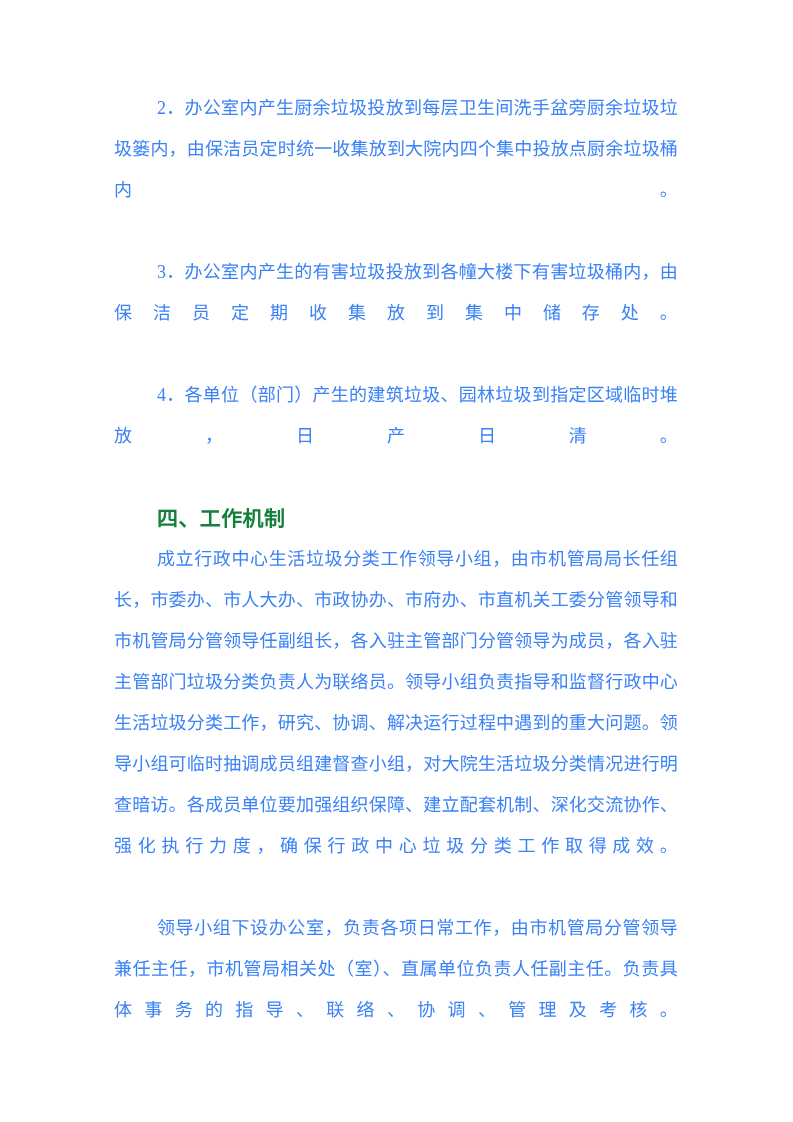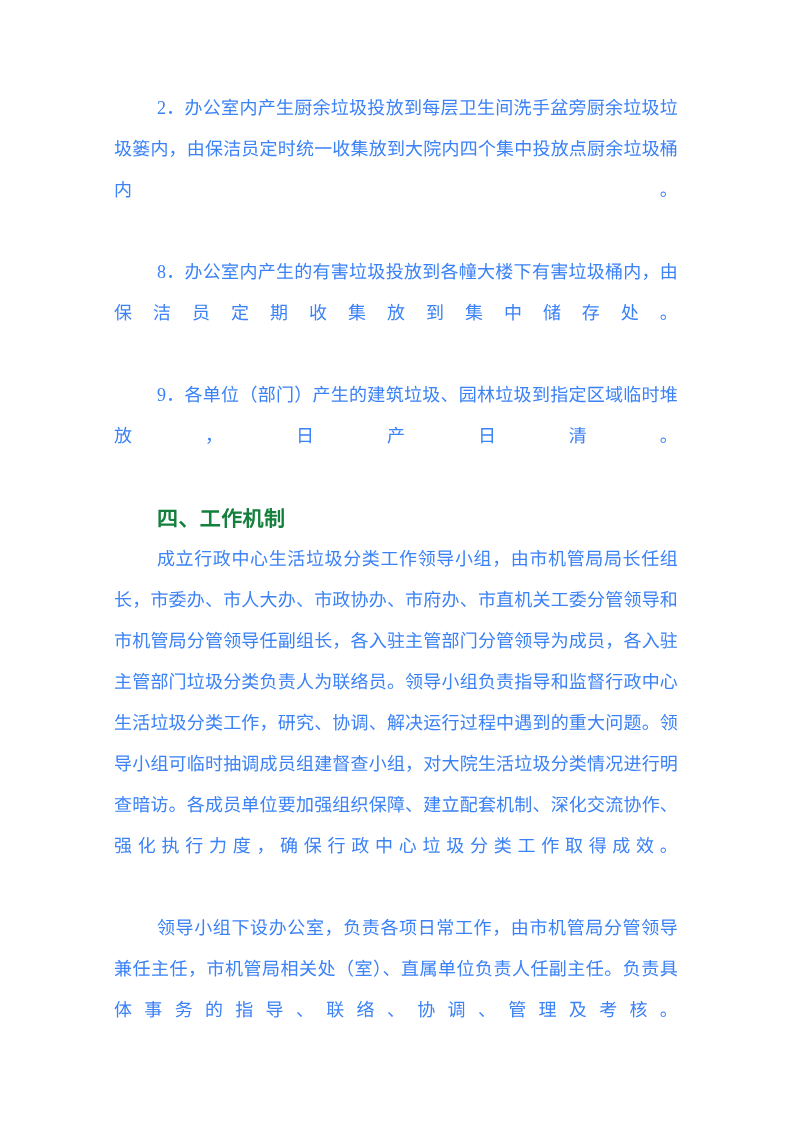--- a/index.html
+++ b/index.html
@@ -66,23 +66,23 @@
   }
 </style>
 </head>
 <body>
 
 <div class="page">
   <div class="text-column">
 
     <p class="para">2．办公室内产生厨余垃圾投放到每层卫生间洗手盆旁厨余垃圾垃圾篓内，由保洁员定时统一收集放到大院内四个集中投放点厨余垃圾桶内。</p>
 
-    <p class="para">8．办公室内产生的有害垃圾投放到各幢大楼下有害垃圾桶内，由保洁员定期收集放到集中储存处。</p>
+    <p class="para">3．办公室内产生的有害垃圾投放到各幢大楼下有害垃圾桶内，由保洁员定期收集放到集中储存处。</p>
 
-    <p class="para">9．各单位（部门）产生的建筑垃圾、园林垃圾到指定区域临时堆放，日产日清。</p>
+    <p class="para">4．各单位（部门）产生的建筑垃圾、园林垃圾到指定区域临时堆放，日产日清。</p>
 
     <h2 class="heading">四、工作机制</h2>
 
 
     <p class="para">成立行政中心生活垃圾分类工作领导小组，由市机管局局长任组长，市委办、市人大办、市政协办、市府办、市直机关工委分管领导和市机管局分管领导任副组长，各入驻主管部门分管领导为成员，各入驻主管部门垃圾分类负责人为联络员。领导小组负责指导和监督行政中心生活垃圾分类工作，研究、协调、解决运行过程中遇到的重大问题。领导小组可临时抽调成员组建督查小组，对大院生活垃圾分类情况进行明查暗访。各成员单位要加强组织保障、建立配套机制、深化交流协作、强化执行力度，确保行政中心垃圾分类工作取得成效。</p>
 
     <p class="para">领导小组下设办公室，负责各项日常工作，由市机管局分管领导兼任主任，市机管局相关处（室）、直属单位负责人任副主任。负责具体事务的指导、联络、协调、管理及考核。</p>
 
   </div>
 </div>

